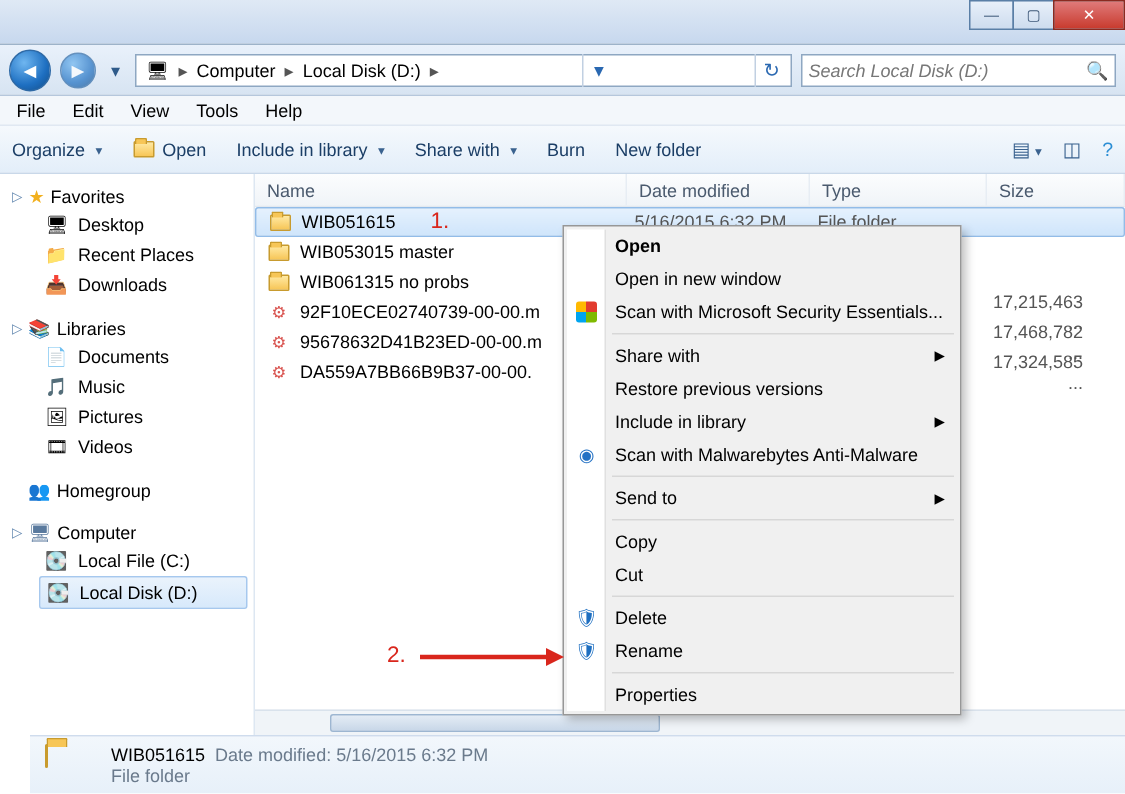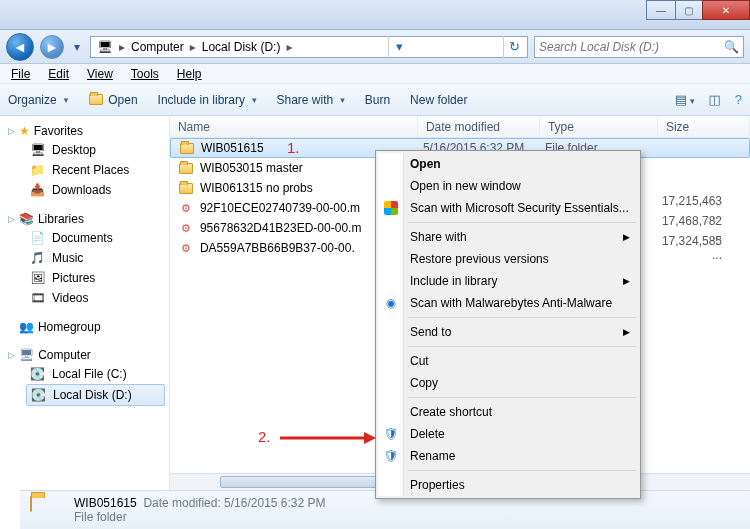--- a/index.html
+++ b/index.html
@@ -18,21 +18,21 @@
 .nav-drop { width:14px; height:28px; display:flex; align-items:center; justify-content:center; color:#2f5b8a; }
 .addressbar { flex: 1; height: 22px; background: #fff; border: 1px solid #8ea7c2; display: flex; align-items: center; padding: 0 2px; }
 .addr-icon { width:16px; height:16px; margin:0 4px; display:flex; align-items:center; justify-content:center; }
 .addr-seg { padding: 0 4px; color:#000; }
 .addr-chev { color:#555; padding:0 2px; }
 .addr-refresh { width:22px; height:22px; border-left:1px solid #c1d0e2; display:flex; align-items:center; justify-content:center; color:#2a68b1; font-size:13px; margin-left:auto; }
 .searchbox { width: 210px; height: 22px; background: #fff; border: 1px solid #8ea7c2; display:flex; align-items:center; padding:0 4px; color:#777; font-style:italic; }
 .searchbox .sicon { margin-left:auto; font-style:normal; color:#4b7bb5; }
 
 
-.menubar { height: 20px; background:#f3f7fb; display:flex; align-items:center; padding:0 2px; border-bottom:1px solid #e0e8f2;text-decoration:underline; }
+.menubar { height: 20px; background:#f3f7fb; display:flex; align-items:center; padding:0 2px; border-bottom:1px solid #e0e8f2; }
 .menubar span { padding: 2px 9px; color:#000; }
 
 
 .toolbar { height: 32px; background: linear-gradient(#f5f9fd,#e3eef9); display:flex; align-items:center; padding:0 8px; gap:20px; border-bottom:1px solid #c9d8e9; color:#1b3e66; }
 .toolbar .titem { display:flex; align-items:center; gap:4px; }
 .toolbar .drop::after { content:"▾"; font-size:9px; margin-left:3px; color:#3a628f; }
 .toolbar-right { margin-left:auto; display:flex; gap:14px; align-items:center; }
 .toolbar-right .ic { color:#3a628f; font-size:13px; }
 
 
@@ -303,24 +303,23 @@
   <div class="ctxitem">
       <span class="cicon mbam">◉</span>
       <span>Scan with Malwarebytes Anti-Malware</span>
     </div>
   <div class="ctxsep"></div>
   <div class="ctxitem">
       <span>Send to</span>
       <span class="arrow">▶</span>
     </div>
   <div class="ctxsep"></div>
+  <div class="ctxitem">Copy</div>
   <div class="ctxitem">Cut</div>
-  <div class="ctxitem">Copy</div>
-  <div class="ctxsep"></div>
-  <div class="ctxitem">Create shortcut</div>
+  <div class="ctxsep"></div>
   <div class="ctxitem">
       <span class="cicon shield">🛡</span>
       <span>Delete</span>
     </div>
   <div class="ctxitem">
       <span class="cicon shield">🛡</span>
       <span>Rename</span>
     </div>
   <div class="ctxsep"></div>
   <div class="ctxitem">Properties</div>

